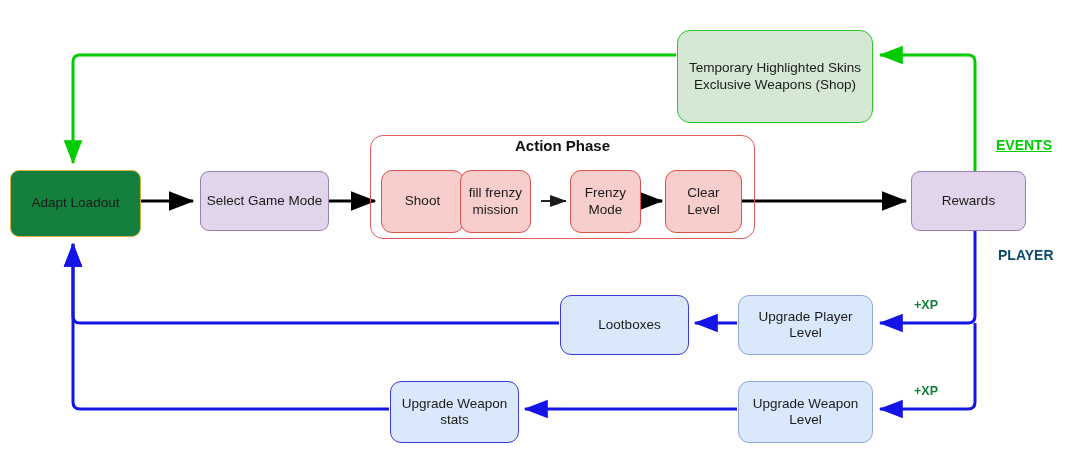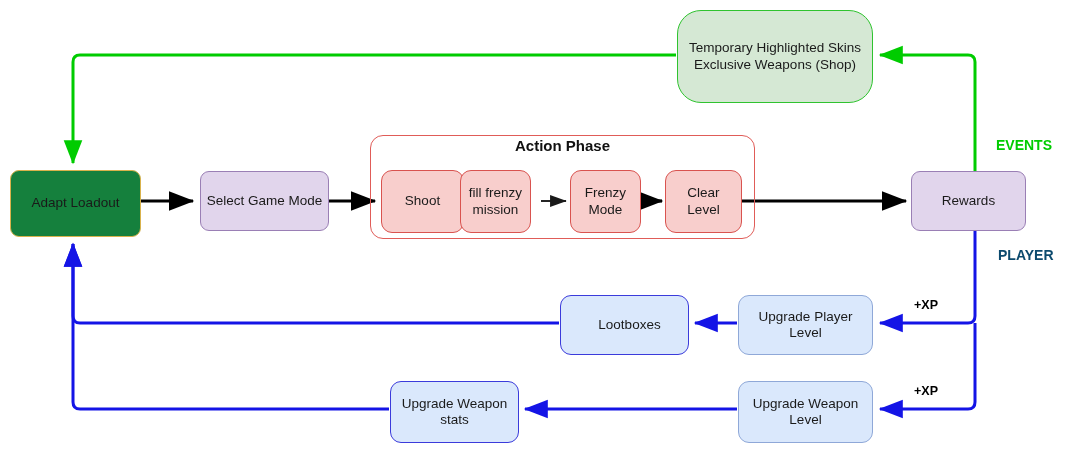--- a/index.html
+++ b/index.html
@@ -35,21 +35,21 @@
     font-size: 13.5px;
     color: #1a1a1a;
     line-height: 1.22;
     z-index: 3;
   }
   .node span { display: block; padding: 0 5px; }
 
   .n-loadout   { background: #15803d; border: 1.6px solid #d9b24c; }
   .n-purple    { background: #e1d5ec; border: 1.6px solid #9a7fb5; }
   .n-red       { background: #f8cecc; border: 1.8px solid #d9534f; border-radius: 11px; }
-  .n-green     { background: #d5e8d4; border: 1.8px solid #2fc32f; border-radius: 24px; }
+  .n-green     { background: #d5e8d4; border: 1.8px solid #2fc32f; border-radius: 13px; margin-top: 20px; }
   .n-blue      { background: #dae8fc; border: 1.8px solid #3b3bdb; border-radius: 11px; }
   .n-blue-soft { background: #dae8fc; border: 1.5px solid #8fa8d8; border-radius: 11px; }
 
   .phase-box {
     position: absolute;
     box-sizing: border-box;
     border: 1.8px solid #e05c58;
     border-radius: 13px;
     background: transparent;
     z-index: 2;
@@ -63,28 +63,28 @@
     text-align: center;
     white-space: nowrap;
   }
   .side-label {
     position: absolute;
     z-index: 4;
     font-size: 14px;
     font-weight: bold;
     white-space: nowrap;
   }
-  .lbl-events { color: #00cc00; }
+  .lbl-events { color: #00cc00; text-decoration: underline; }
   .lbl-player { color: #0c4a6e; }
   .xp-label {
     position: absolute;
     z-index: 4;
     font-size: 12.5px;
     font-weight: bold;
-    color: #000000;
+    color: #15803d;
     white-space: nowrap;
   }
 </style>
 </head>
 <body>
 
 <div id="canvas">
 
   <svg id="edges" viewBox="0 0 1070 450" xmlns="http://www.w3.org/2000/svg">
     <defs>

